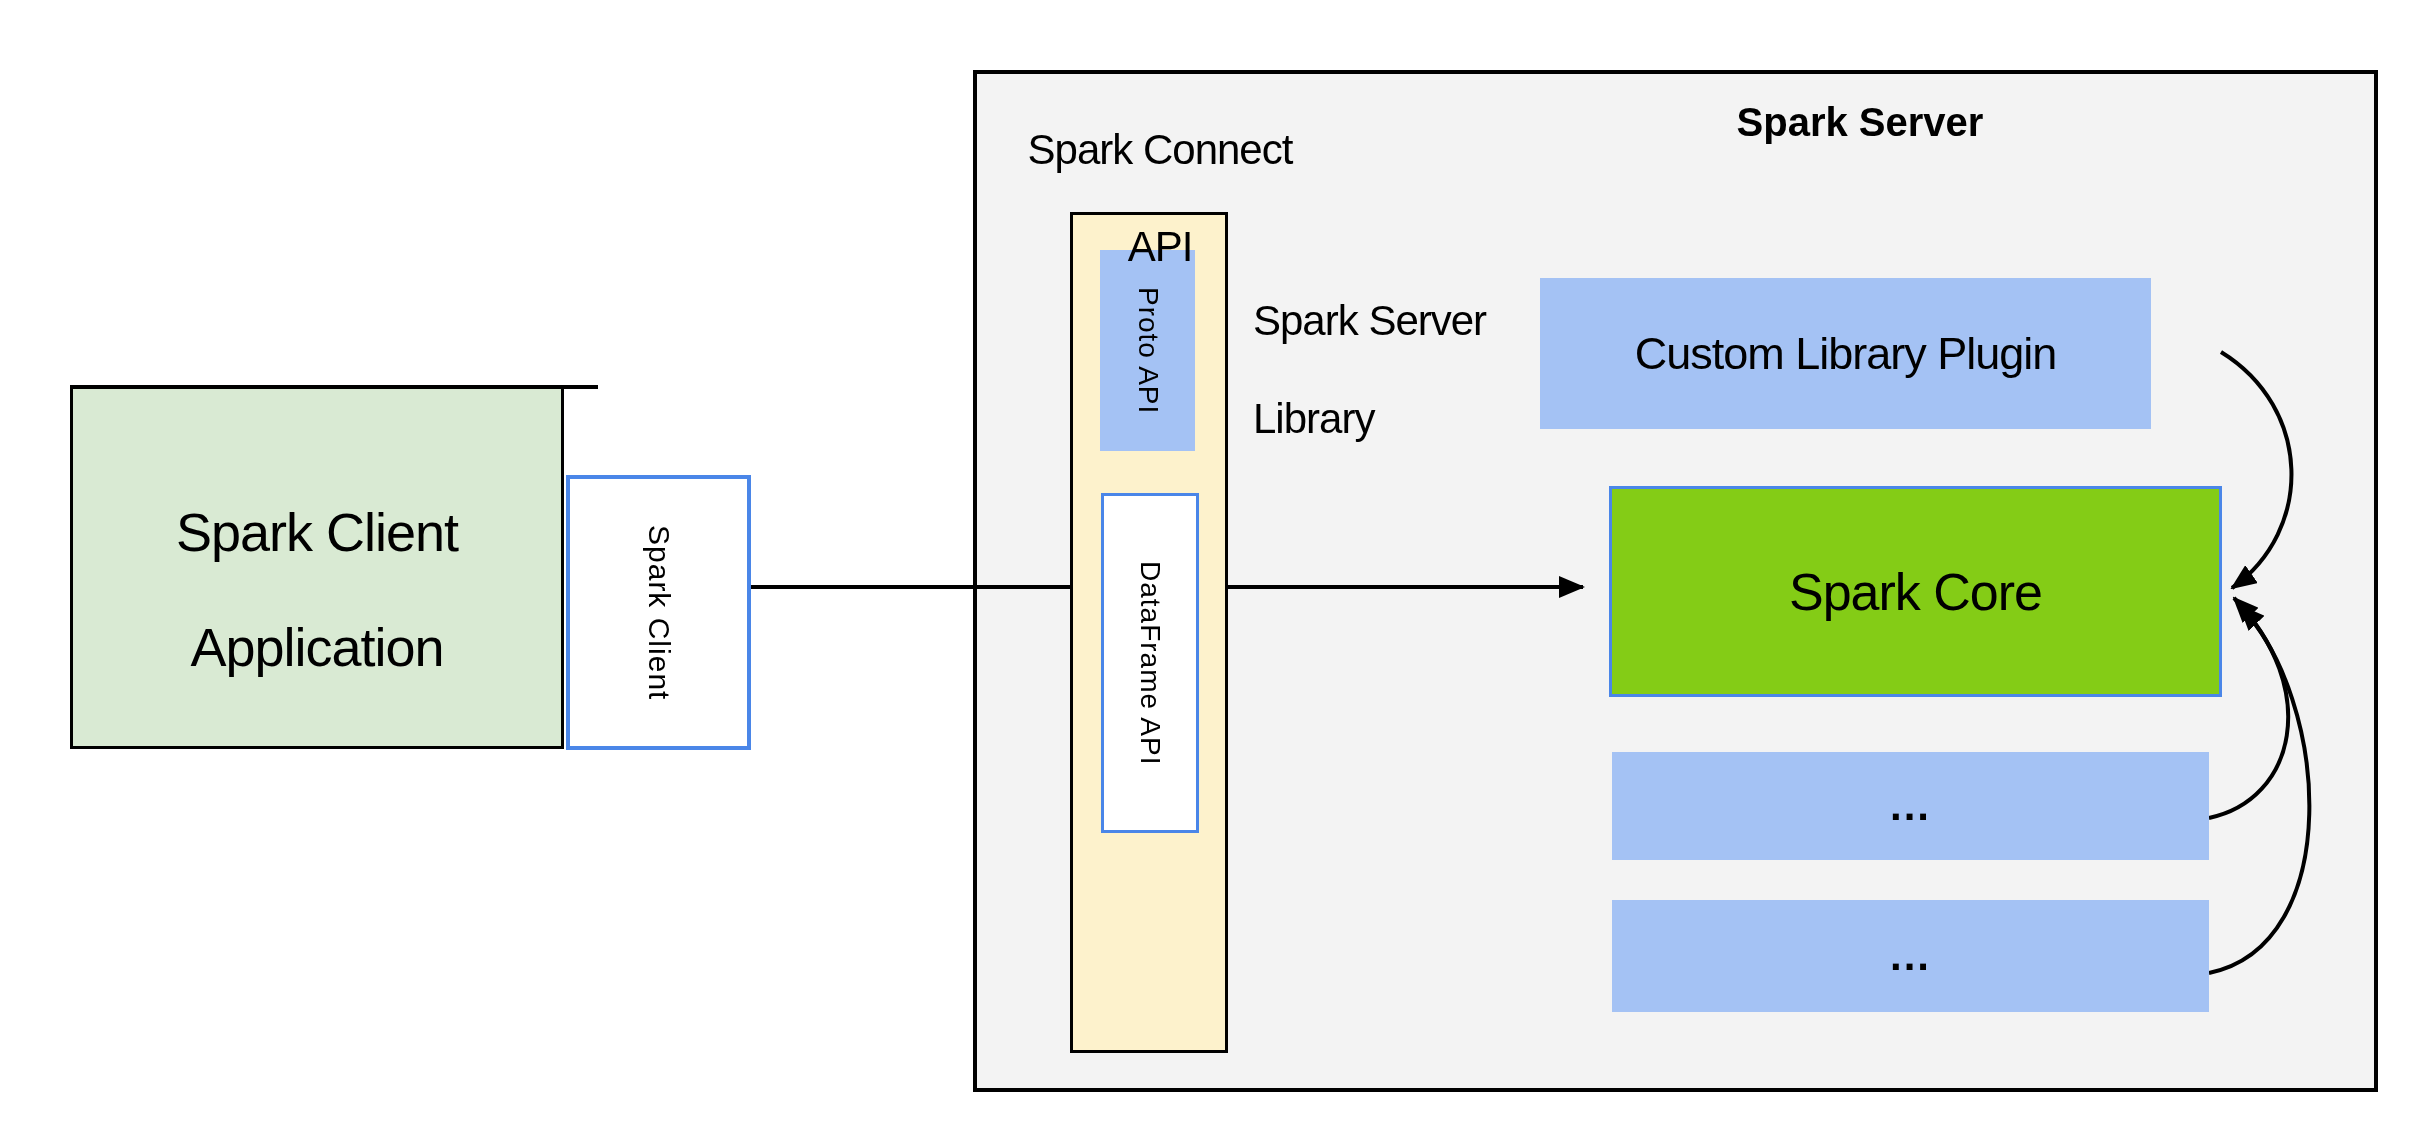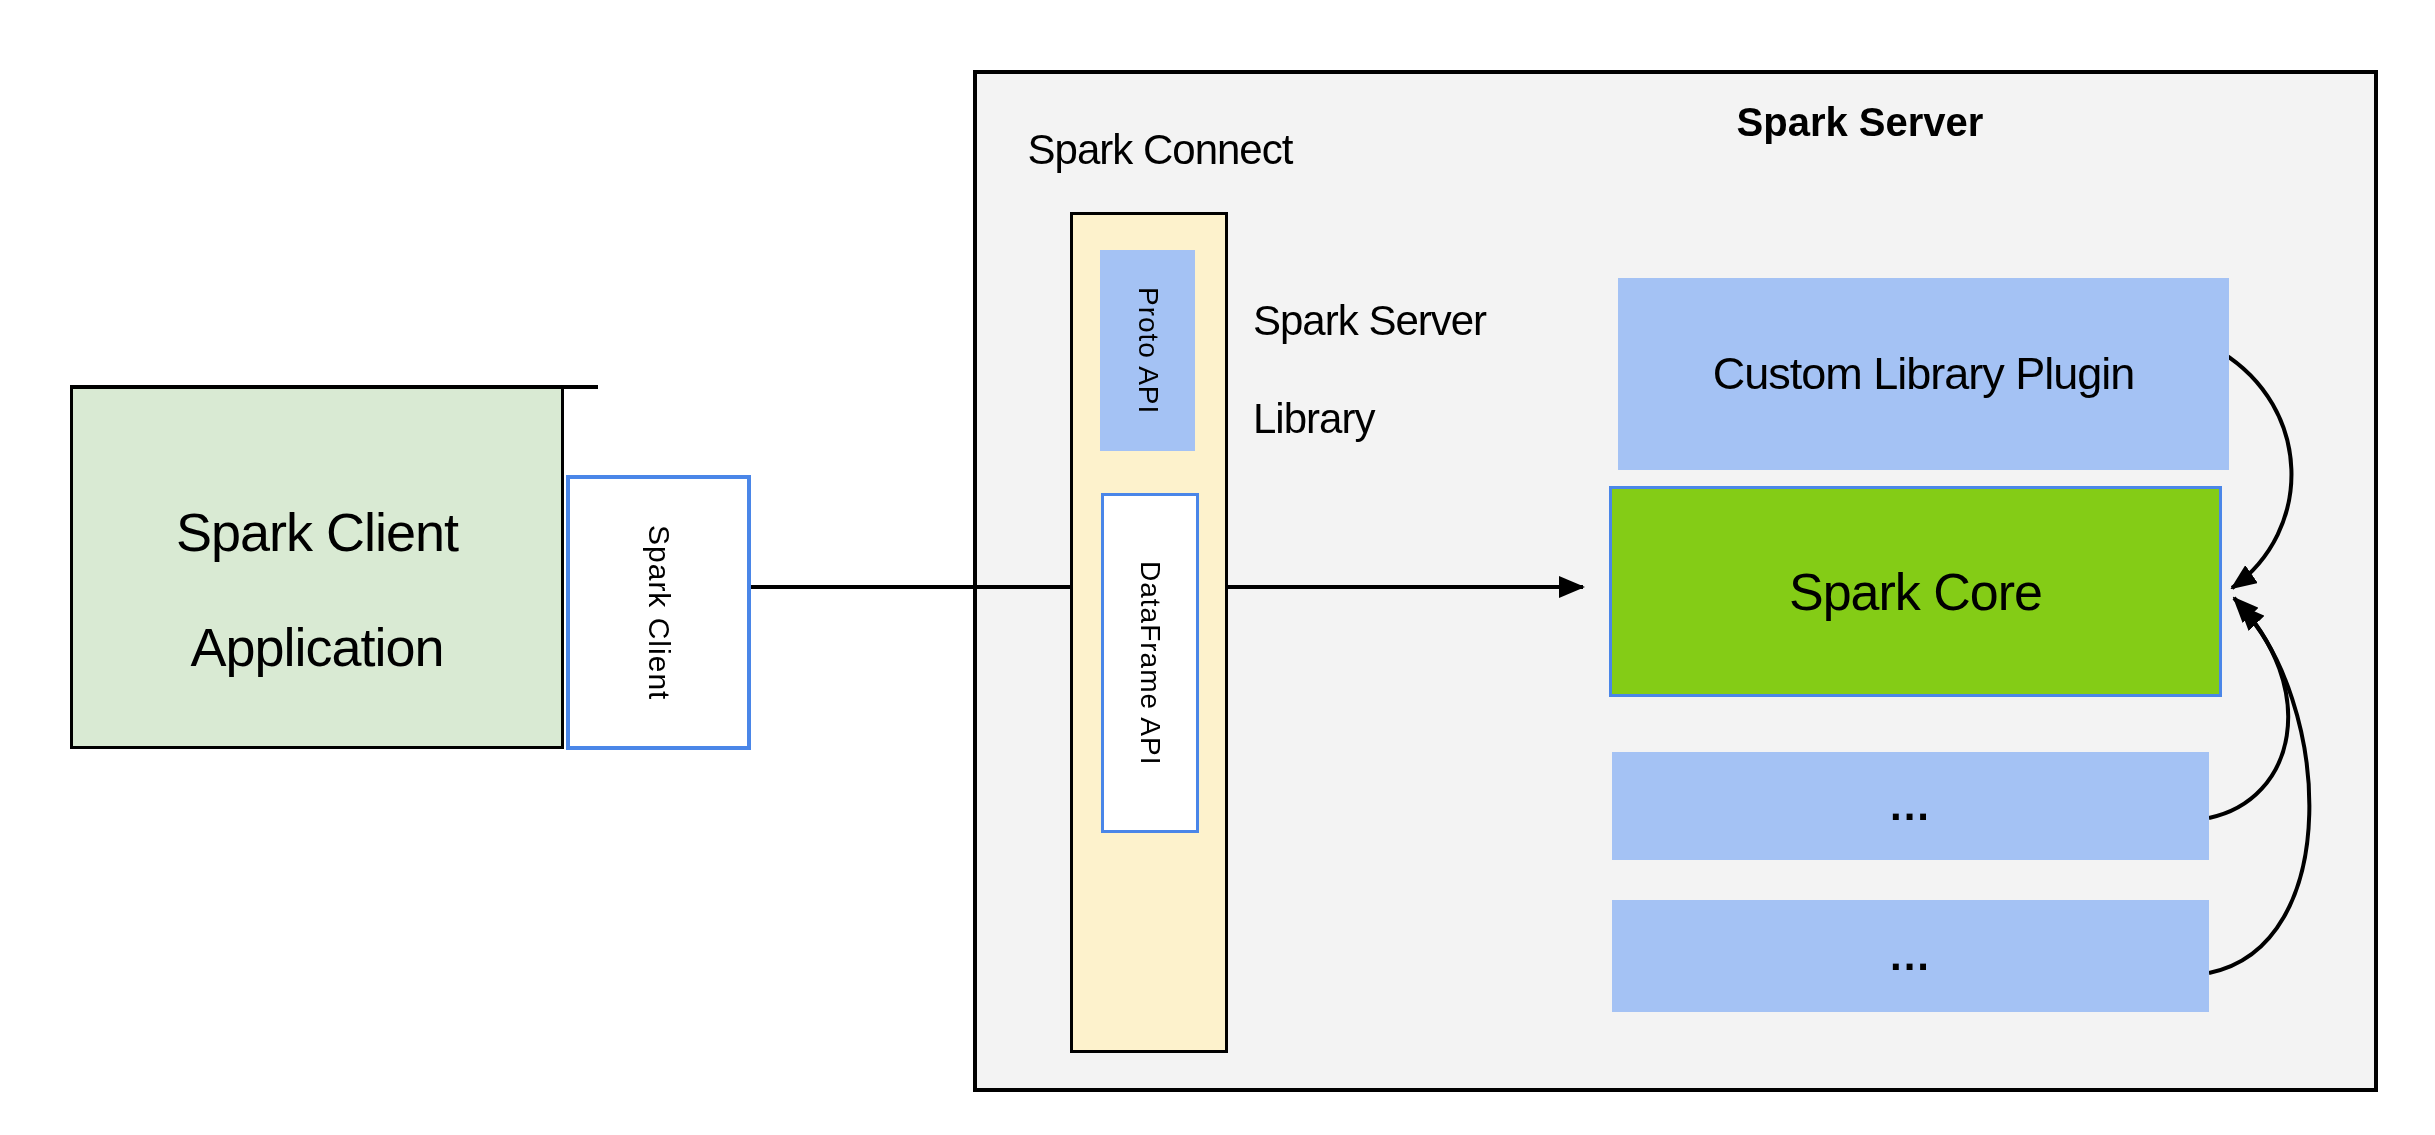--- a/index.html
+++ b/index.html
@@ -10,21 +10,21 @@
   .box{position:absolute;box-sizing:border-box;display:flex;align-items:center;justify-content:center;text-align:center;}
 
   
   .gray-box{left:973px;top:70px;width:1405px;height:1022px;background:var(--gray-fill,#f3f3f3);border:4px solid #000;z-index:0;}
   .green-box{left:70px;top:386px;width:494px;height:363px;background:var(--green-fill,#d9ead3);border:3px solid #000;z-index:2;}
   .client-package{left:562px;top:385px;width:191px;height:90px;background:var(--blue-fill,#a4c2f4);border:3px solid var(--blue-border-light,#6d9eeb);z-index:2;}
   .spark-client-box{left:566px;top:475px;width:185px;height:275px;background:#fff;border:4px solid var(--blue-border,#4a86e8);z-index:2;}
   .yellow-box{left:1070px;top:212px;width:158px;height:841px;background:var(--yellow-fill,#fdf2cc);border:3px solid #000;z-index:2;}
   .proto-box{left:1100px;top:250px;width:95px;height:201px;background:var(--blue-fill,#a4c2f4);z-index:3;}
   .dataframe-box{left:1101px;top:493px;width:98px;height:340px;background:#fff;border:3px solid var(--blue-border,#4a86e8);z-index:3;}
-  .plugin-box{left:1618px;top:278px;width:611px;height:192px;background:var(--blue-fill,#a4c2f4);z-index:2;}
+  .plugin-box{left:1540px;top:278px;width:611px;height:151px;background:var(--blue-fill,#a4c2f4);z-index:2;}
   .core-box{left:1609px;top:486px;width:613px;height:211px;background:#84cc16;border:3px solid var(--blue-border,#4a86e8);z-index:2;}
   .ext-box-1{left:1612px;top:752px;width:597px;height:108px;background:var(--blue-fill,#a4c2f4);z-index:2;}
   .ext-box-2{left:1612px;top:900px;width:597px;height:112px;background:var(--blue-fill,#a4c2f4);z-index:2;}
 
   
   .app-label{font-size:54px;line-height:1.3;letter-spacing:-1px;}
   .pkg-label{font-size:30px;line-height:1.15;}
   .vtext{writing-mode:vertical-rl;font-size:30px;letter-spacing:1px;}
   .vtext-sm{writing-mode:vertical-rl;font-size:28px;letter-spacing:1px;}
   .plugin-label{font-size:45px;letter-spacing:-1px;}
@@ -65,20 +65,21 @@
     </div>
   </div>
 
 
   <div class="box spark-client-box">
     <div class="vtext">Spark Client</div>
   </div>
 
   <div class="free-label connect-label">
     <span>Spark Connect</span>
+    <span>API</span>
   </div>
 
   <div class="box yellow-box"></div>
 
   <div class="box proto-box">
     <div class="vtext-sm">Proto API</div>
   </div>
 
   <div class="box dataframe-box">
     <div class="vtext-sm">DataFrame API</div>

